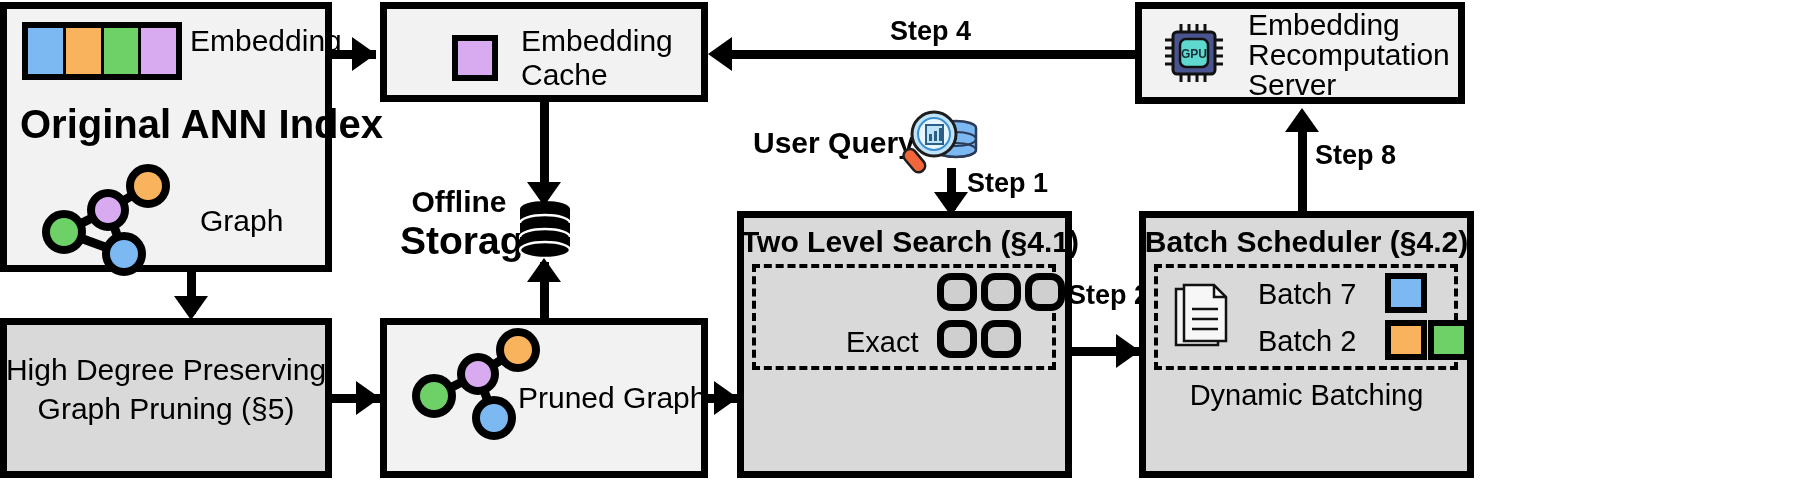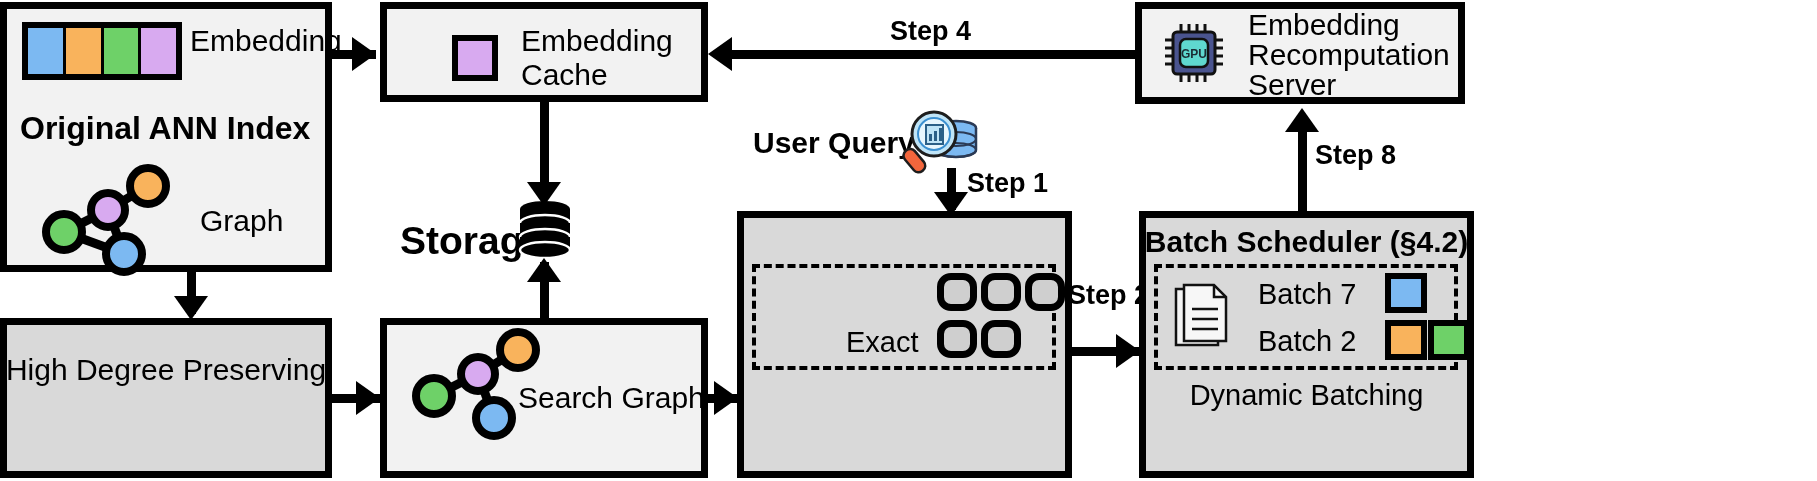--- a/index.html
+++ b/index.html
@@ -116,21 +116,21 @@
 
   <div class="embvec" style="left:22px; top:22px; width:160px; height:58px;">
     <div class="cell" style="background:#7cb9f2;"></div>
     <div class="cell" style="background:#f9b35c;"></div>
     <div class="cell" style="background:#6ed168;"></div>
     <div class="cell" style="background:#d8aaf0;"></div>
   </div>
 
   <div class="lbl" style="left:190px; top:24px; font-size:30px;">Embedding</div>
 
-  <div class="lbl bold" style="left:20px; top:111px; font-size:32px;">Original ANN Index</div>
+  <div class="lbl bold" style="left:20px; top:102px; font-size:40px;">Original ANN Index</div>
 
   <svg class="icon-abs" style="left:38px; top:168px;" width="160" height="100">
     <line x1="26" y1="64" x2="70" y2="42" stroke="#000" stroke-width="9"></line>
     <line x1="70" y1="42" x2="110" y2="18" stroke="#000" stroke-width="9"></line>
     <line x1="70" y1="42" x2="86" y2="86" stroke="#000" stroke-width="9"></line>
     <line x1="26" y1="64" x2="86" y2="86" stroke="#000" stroke-width="9"></line>
     <circle cx="110" cy="18" r="18" fill="#f9b35c" stroke="#000" stroke-width="8"></circle>
     <circle cx="70" cy="42" r="17" fill="#d8aaf0" stroke="#000" stroke-width="8"></circle>
     <circle cx="26" cy="64" r="18" fill="#6ed168" stroke="#000" stroke-width="8"></circle>
     <circle cx="86" cy="86" r="18" fill="#7cb9f2" stroke="#000" stroke-width="8"></circle>
@@ -140,33 +140,35 @@
 
   <div class="bar" style="left:332px; top:50px; width:44px; height:9px;"></div>
   <div class="tri tri-r" style="left:352px; top:37px;"></div>
 
   <div class="bar" style="left:187px; top:272px; width:9px; height:42px;"></div>
   <div class="tri tri-d" style="left:174px; top:296px;"></div>
 
   <div class="box box-gray" style="left:0px; top:318px; width:332px; height:160px;">
   </div>
   <div class="lbl ctr" style="left:4px; top:353px; width:324px; font-size:30px;">High Degree Preserving</div>
+  <div class="lbl ctr" style="left:4px; top:392px; width:324px; font-size:30px;">Graph Pruning (§5)</div>
 
   <div class="bar" style="left:332px; top:394px; width:48px; height:9px;"></div>
   <div class="tri tri-r" style="left:356px; top:381px;"></div>
 
   <div class="box" style="left:380px; top:2px; width:328px; height:100px;">
   </div>
   <div class="swatch" style="left:452px; top:35px; width:46px; height:46px; background:#d8aaf0;"></div>
   <div class="lbl" style="left:521px; top:24px; font-size:30px;">Embedding</div>
   <div class="lbl" style="left:521px; top:58px; font-size:30px;">Cache</div>
 
   <div class="bar" style="left:540px; top:102px; width:9px; height:96px;"></div>
   <div class="tri tri-d" style="left:527px; top:182px;"></div>
 
+  <div class="lbl ctr" style="left:400px; top:185px; width:118px; font-size:30px; font-weight:bold;">Offline</div>
   <div class="lbl ctr" style="left:400px; top:219px; width:118px; font-size:39px; font-weight:bold;">Storage</div>
 
   <svg class="icon-abs" style="left:518px; top:200px;" width="54" height="60">
     <ellipse cx="27" cy="9" rx="25" ry="8" fill="#000"></ellipse>
     <rect x="2" y="9" width="50" height="14" fill="#000"></rect>
     <ellipse cx="27" cy="23" rx="25" ry="8" fill="#000" stroke="#fff" stroke-width="2.5"></ellipse>
     <rect x="2" y="23" width="50" height="14" fill="#000"></rect>
     <ellipse cx="27" cy="37" rx="25" ry="8" fill="#000" stroke="#fff" stroke-width="2.5"></ellipse>
     <rect x="2" y="37" width="50" height="13" fill="#000"></rect>
     <ellipse cx="27" cy="50" rx="25" ry="8" fill="#000" stroke="#fff" stroke-width="2.5"></ellipse>
@@ -181,21 +183,21 @@
   <svg class="icon-abs" style="left:408px; top:332px;" width="150" height="130">
     <line x1="26" y1="64" x2="70" y2="42" stroke="#000" stroke-width="9"></line>
     <line x1="70" y1="42" x2="110" y2="18" stroke="#000" stroke-width="9"></line>
     <line x1="70" y1="42" x2="86" y2="86" stroke="#000" stroke-width="9"></line>
     <circle cx="110" cy="18" r="18" fill="#f9b35c" stroke="#000" stroke-width="8"></circle>
     <circle cx="70" cy="42" r="17" fill="#d8aaf0" stroke="#000" stroke-width="8"></circle>
     <circle cx="26" cy="64" r="18" fill="#6ed168" stroke="#000" stroke-width="8"></circle>
     <circle cx="86" cy="86" r="18" fill="#7cb9f2" stroke="#000" stroke-width="8"></circle>
   </svg>
 
-  <div class="lbl" style="left:518px; top:381px; font-size:30px;">Search Graph</div>
+  <div class="lbl" style="left:518px; top:381px; font-size:30px;">Pruned Graph</div>
 
   <div class="bar" style="left:708px; top:394px; width:34px; height:9px;"></div>
   <div class="tri tri-r" style="left:714px; top:381px;"></div>
 
   <div class="lbl bold" style="left:753px; top:126px; font-size:30px;text-align:right;">User Query</div>
 
   <svg class="icon-abs" style="left:900px; top:104px;" width="82" height="72">
 
     <g>
       <ellipse cx="56" cy="24" rx="20" ry="7" fill="#7cb9f2" stroke="#2b3a55" stroke-width="2.5"></ellipse>
@@ -213,20 +215,21 @@
     <rect x="34" y="27" width="3" height="10" fill="#2b5f87"></rect>
     <rect x="39" y="24" width="3" height="13" fill="#2b5f87"></rect>
   </svg>
 
   <div class="bar" style="left:947px; top:168px; width:9px; height:42px;"></div>
   <div class="tri tri-d" style="left:934px; top:192px;"></div>
   <div class="lbl bold" style="left:967px; top:168px; font-size:27px;">Step 1</div>
 
   <div class="box box-gray" style="left:737px; top:211px; width:335px; height:267px;">
   </div>
+  <div class="lbl ctr" style="left:741px; top:225px; width:327px; font-size:30px; font-weight:bold;">Two Level Search (§4.1)</div>
 
   <div class="dashed" style="left:752px; top:264px; width:304px; height:106px;"></div>
 
   <div class="slot" style="left:937px; top:273px; width:40px; height:38px;"></div>
   <div class="slot" style="left:981px; top:273px; width:40px; height:38px;"></div>
   <div class="slot" style="left:1025px; top:273px; width:40px; height:38px;"></div>
 
   <div class="lbl" style="left:846px; top:326px; font-size:29px;">Exact</div>
   <div class="slot" style="left:937px; top:320px; width:40px; height:38px;"></div>
   <div class="slot" style="left:981px; top:320px; width:40px; height:38px;"></div>

